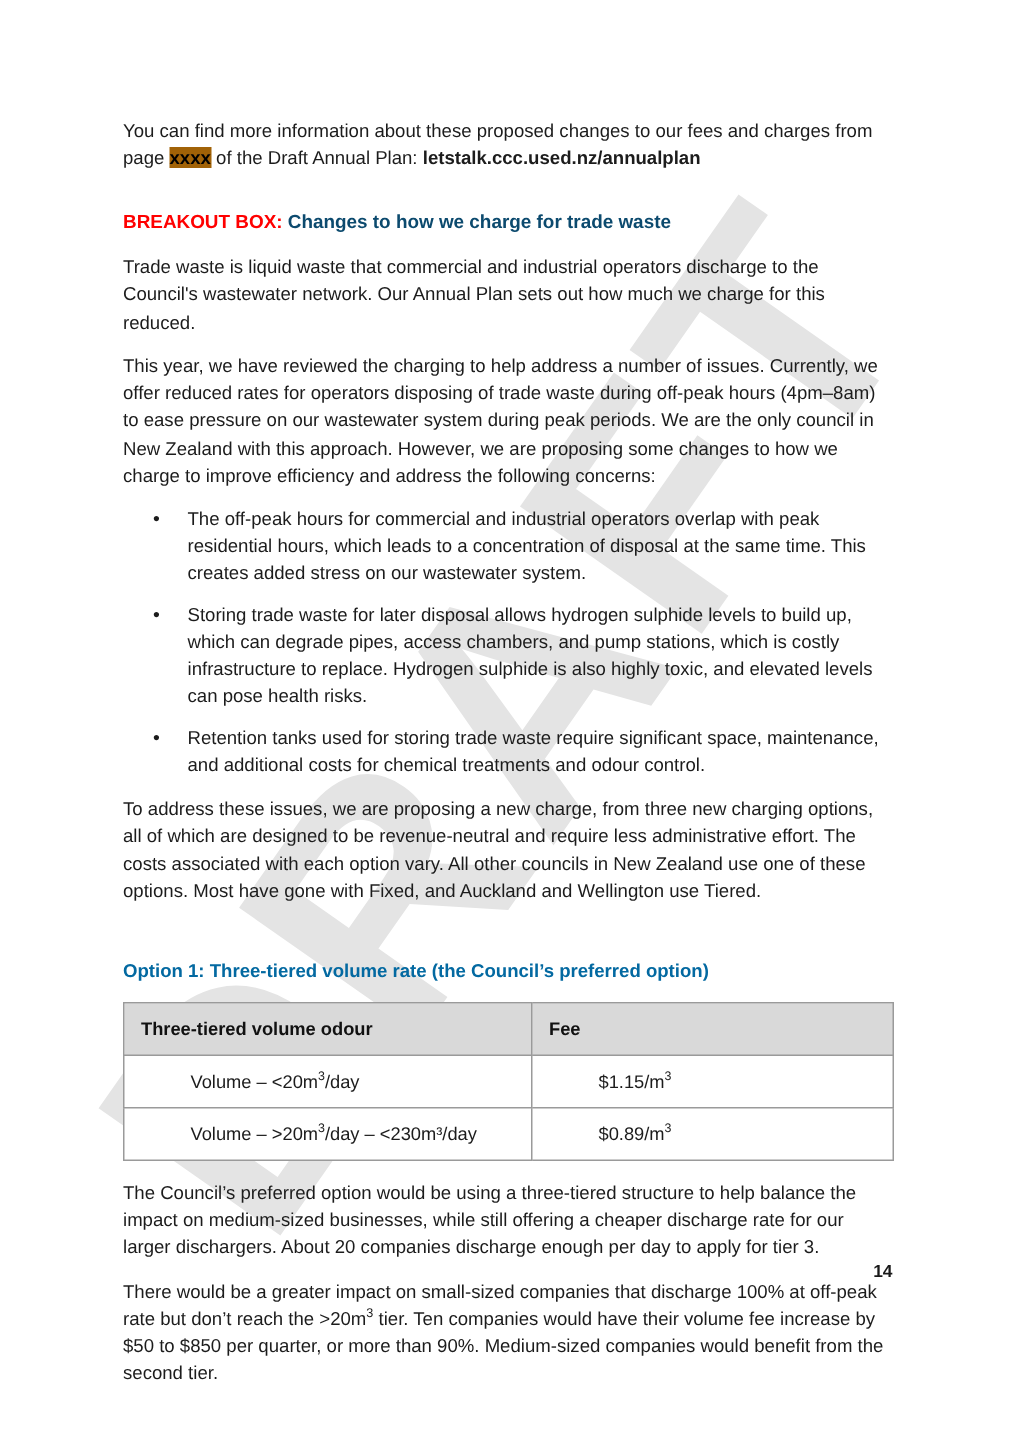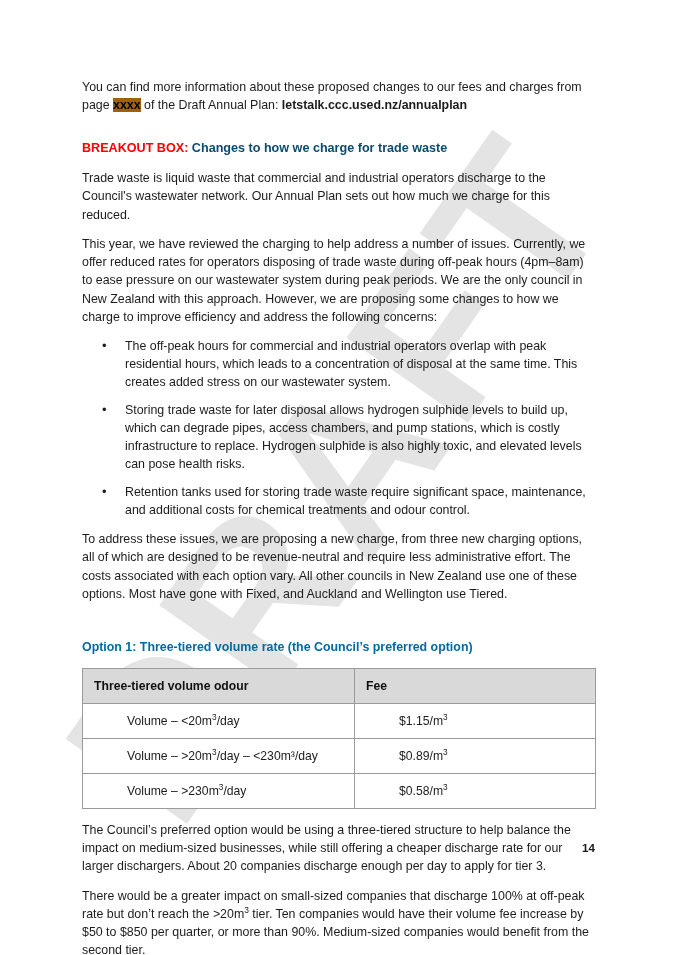--- a/index.html
+++ b/index.html
@@ -211,24 +211,20 @@
       </thead>
       <tbody>
         <tr>
           <td><span>Volume – &lt;20m</span><sup>3</sup><span>/day</span></td>
           <td><span>$1.15/m</span><sup>3</sup></td>
         </tr>
         <tr>
           <td><span>Volume – &gt;20m</span><sup>3</sup><span>/day – &lt;230m³/day</span></td>
           <td><span>$0.89/m</span><sup>3</sup></td>
         </tr>
-        <tr>
-          <td><span>Volume – &gt;230m</span><sup>3</sup><span>/day</span></td>
-          <td><span>$0.58/m</span><sup>3</sup></td>
-        </tr>
       </tbody>
     </table>
 
     <p class="para">The Council’s preferred option would be using a three-tiered structure to help balance the impact on medium-sized businesses, while still offering a cheaper discharge rate for our larger dischargers. About 20 companies discharge enough per day to apply for tier 3.</p>
 
     <p class="para"><span>There would be a greater impact on small-sized companies that discharge 100% at off-peak rate but don’t reach the &gt;20m</span><sup>3</sup><span> tier. Ten companies would have their volume fee increase by $50 to $850 per quarter, or more than 90%. Medium-sized companies would benefit from the second tier.</span></p>
 
   </div>
 
   <div id="page-number">14</div>

